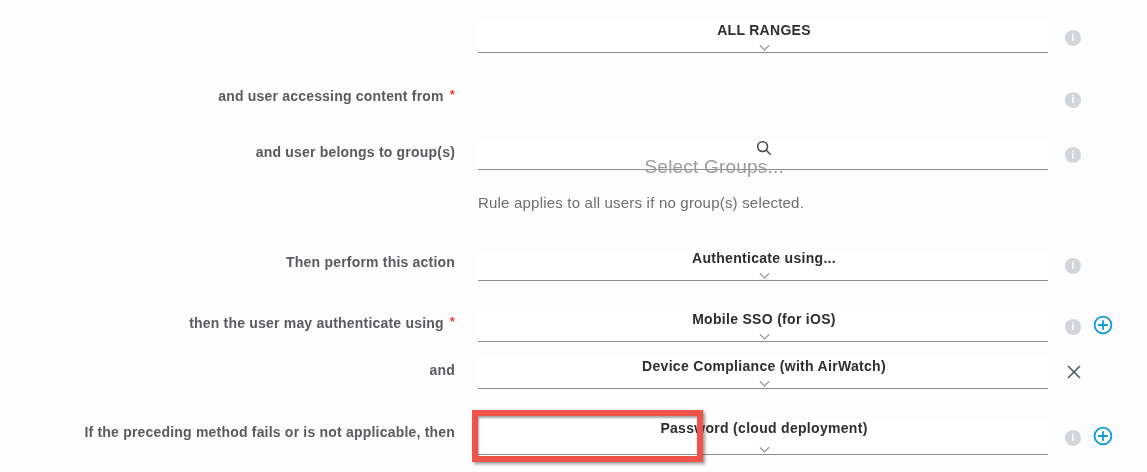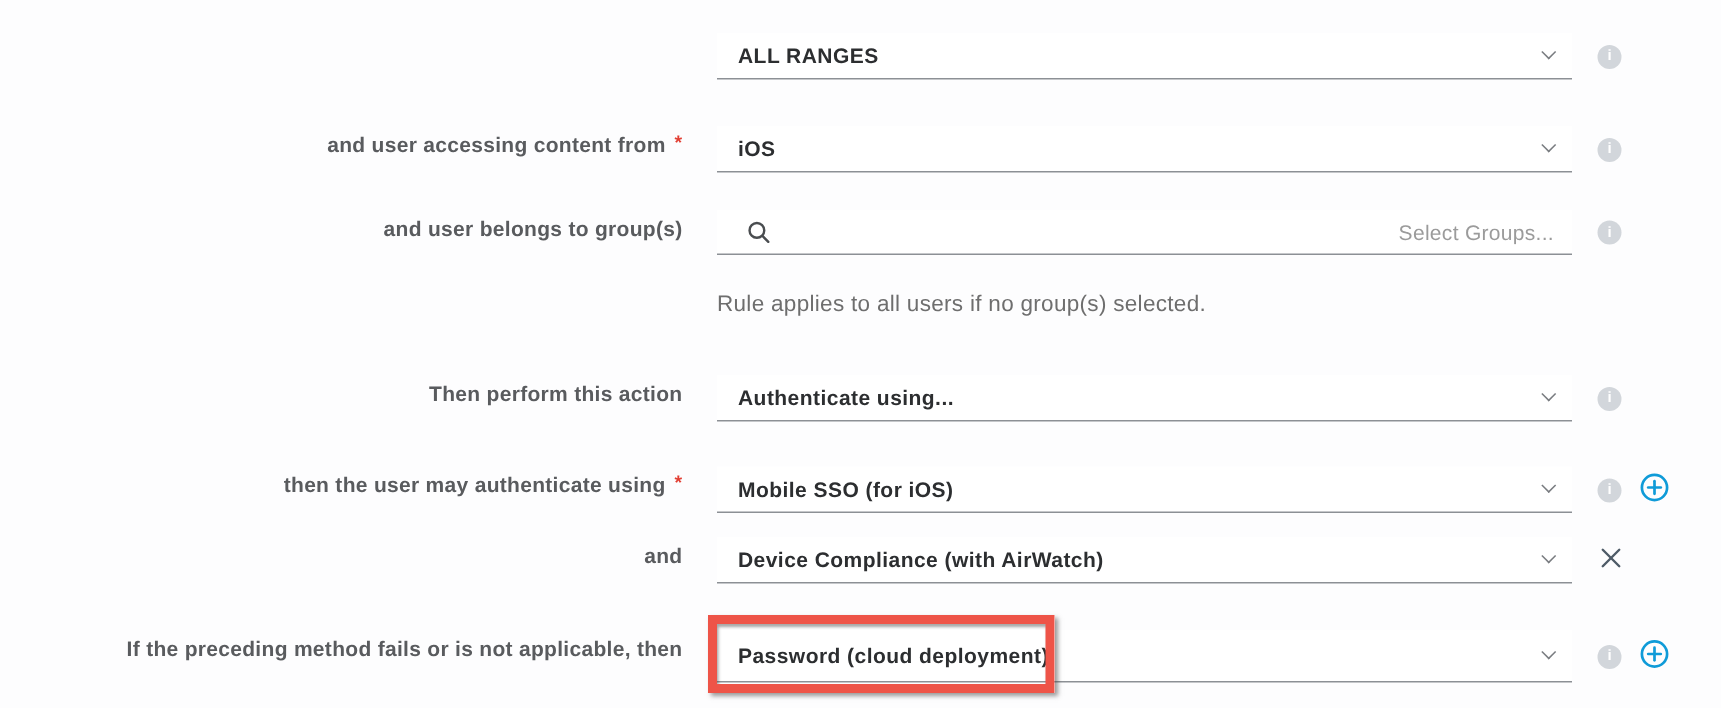--- a/index.html
+++ b/index.html
@@ -28,40 +28,39 @@
   }
   .req {
     color:#e23f33; font-size:13px; font-weight:700;
     margin-left:6px; position:relative; top:-2px;
   }
 
   .field {
     position:absolute; left:478px; top:0; width:570px; height:100%;
     background:#ffffff; border-bottom:1px solid #8c9095;
     display:flex; align-items:center;
-    padding:0 12px 0 14px; cursor:pointer;
+    padding:0 12px 0 14px; cursor:pointer;flex-direction:column;
   }
   .val {
     font-size:14px; font-weight:700; color:#2c2e30;
     letter-spacing:0.3px; white-space:nowrap; flex:1 1 auto;
   }
   .chev {
     width:7px; height:7px; flex:0 0 auto;
     border-right:1.5px solid #797c80; border-bottom:1.5px solid #797c80;
     transform:rotate(45deg) translate(-2px,-2px);
   }
 
   .search-field { cursor:text; padding-left:20px; }
   .search-icon-wrap { display:flex; align-items:center; margin-right:7px; flex:0 0 auto; }
   .search-input {
     border:none; outline:none; background:transparent;
     font-family:"Liberation Sans", sans-serif;
-    font-size:14px; color:#2e2e2e; flex:1 1 auto; min-width:0;
+    font-size:19px; color:#2e2e2e; flex:1 1 auto; min-width:0;
     letter-spacing:0.2px;
-    text-align:right;
   }
   .search-input::placeholder { color:#9b9b9b; opacity:1; }
 
   .helper {
     position:absolute; left:478px; top:194px;
     font-size:15px; color:#6e6e6e; letter-spacing:0.2px;text-align:center;
   }
 
   .info {
     position:absolute; left:1065px; top:50%; transform:translateY(-50%);
@@ -95,24 +94,20 @@
   <div class="row r1">
     <div class="field">
       <span class="val">ALL RANGES</span>
       <span class="chev"></span>
     </div>
     <i class="info">i</i>
   </div>
 
   <div class="row r2">
     <div class="lbl"><span>and user accessing content from</span><span class="req">*</span></div>
-    <div class="field">
-      <span class="val">iOS</span>
-      <span class="chev"></span>
-    </div>
     <i class="info">i</i>
   </div>
 
   <div class="row r3">
     <div class="lbl"><span>and user belongs to group(s)</span></div>
     <div class="field search-field">
       <span class="search-icon-wrap">
         <svg width="16" height="16" viewBox="0 0 16 16">
             <circle cx="6.6" cy="6.6" r="4.9" fill="none" stroke="#4a4d50" stroke-width="1.6"></circle>
             <line x1="10.3" y1="10.3" x2="14.2" y2="14.2" stroke="#4a4d50" stroke-width="1.6" stroke-linecap="round"></line>

